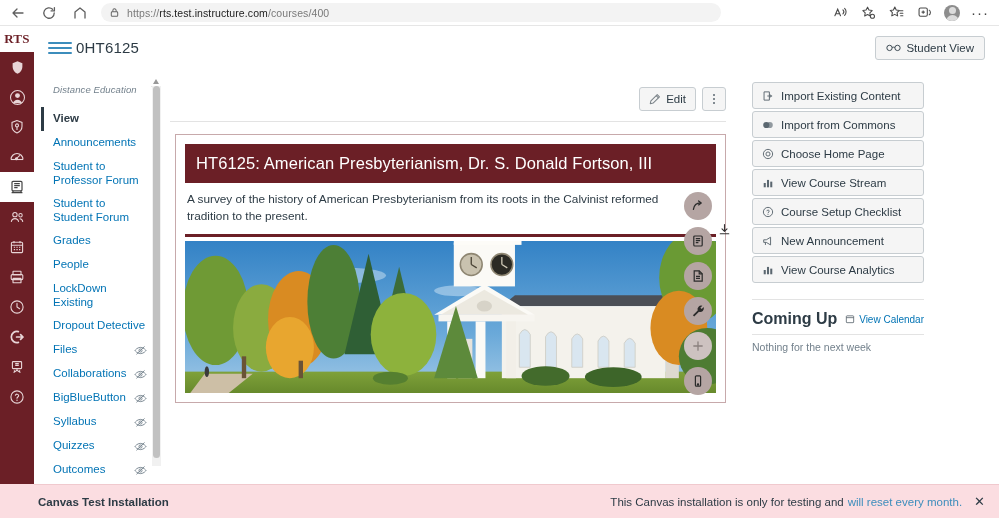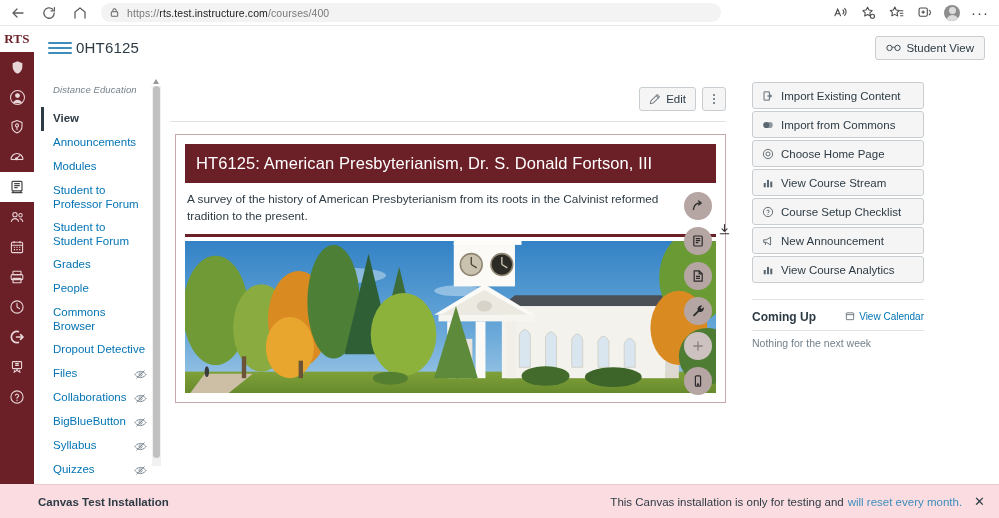--- a/index.html
+++ b/index.html
@@ -183,21 +183,21 @@
   
   .right-rail { position: absolute; left: 752px; top: 82px; width: 180px; }
   .rail-btn {
     width: 172px; height: 27px; margin-bottom: 2px; background: #f5f5f5;
     border: 1px solid #c7cdd1; border-radius: 3px; display: flex;
     align-items: center; gap: 7px; padding: 0 9px; font-size: 11.5px;
     color: #2d3b45; cursor: pointer;
   }
   .rail-divider { width: 172px; height: 1px; background: #e3e3e3; margin: 16px 0 10px; }
   .coming-up-head { display: flex; align-items: baseline; width: 172px; }
-  .coming-up-head h3 { font-size: 12px; color: #2d3b45; font-weight: 700; }
+  .coming-up-head h3 { font-size: 16px; color: #2d3b45; font-weight: 700; }
   .view-calendar {
     margin-left: auto; display: flex; align-items: center; gap: 4px;
     font-size: 10px; color: #0374b5; cursor: pointer;
   }
   .coming-up-rule { width: 172px; height: 1px; background: #e3e3e3; margin: 6px 0 6px; }
   .coming-up-empty { font-size: 10.5px; color: #73818c; }
 
   
   .footer-alert {
     position: absolute; left: 0; bottom: 0; width: 999px; height: 34px;
@@ -400,36 +400,33 @@
   <div class="course-nav">
     <div class="nav-section-label">Distance Education</div>
 
     <div class="nav-link active">
       <span class="lbl">View</span>
     </div>
     <div class="nav-link">
       <span class="lbl">Announcements</span>
     </div>
     <div class="nav-link">
-      <span class="lbl">Modules</span>
-    </div>
-    <div class="nav-link">
       <span class="lbl">Student to Professor Forum</span>
     </div>
     <div class="nav-link">
       <span class="lbl">Student to Student Forum</span>
     </div>
     <div class="nav-link">
       <span class="lbl">Grades</span>
     </div>
     <div class="nav-link">
       <span class="lbl">People</span>
     </div>
     <div class="nav-link">
-      <span class="lbl">Commons Browser</span>
+      <span class="lbl">LockDown Existing</span>
     </div>
     <div class="nav-link">
       <span class="lbl">Dropout Detective</span>
     </div>
     <div class="nav-link">
       <span class="lbl">Files</span>
       <span class="eye-off">
         <svg class="svg-i" width="13" height="11" viewBox="0 0 14 12" fill="none" stroke="#73818c" stroke-width="1">
             <path d="M1 6s2.2-3.4 6-3.4S13 6 13 6s-2.2 3.4-6 3.4S1 6 1 6z"></path>
             <circle cx="7" cy="6" r="1.7"></circle>

